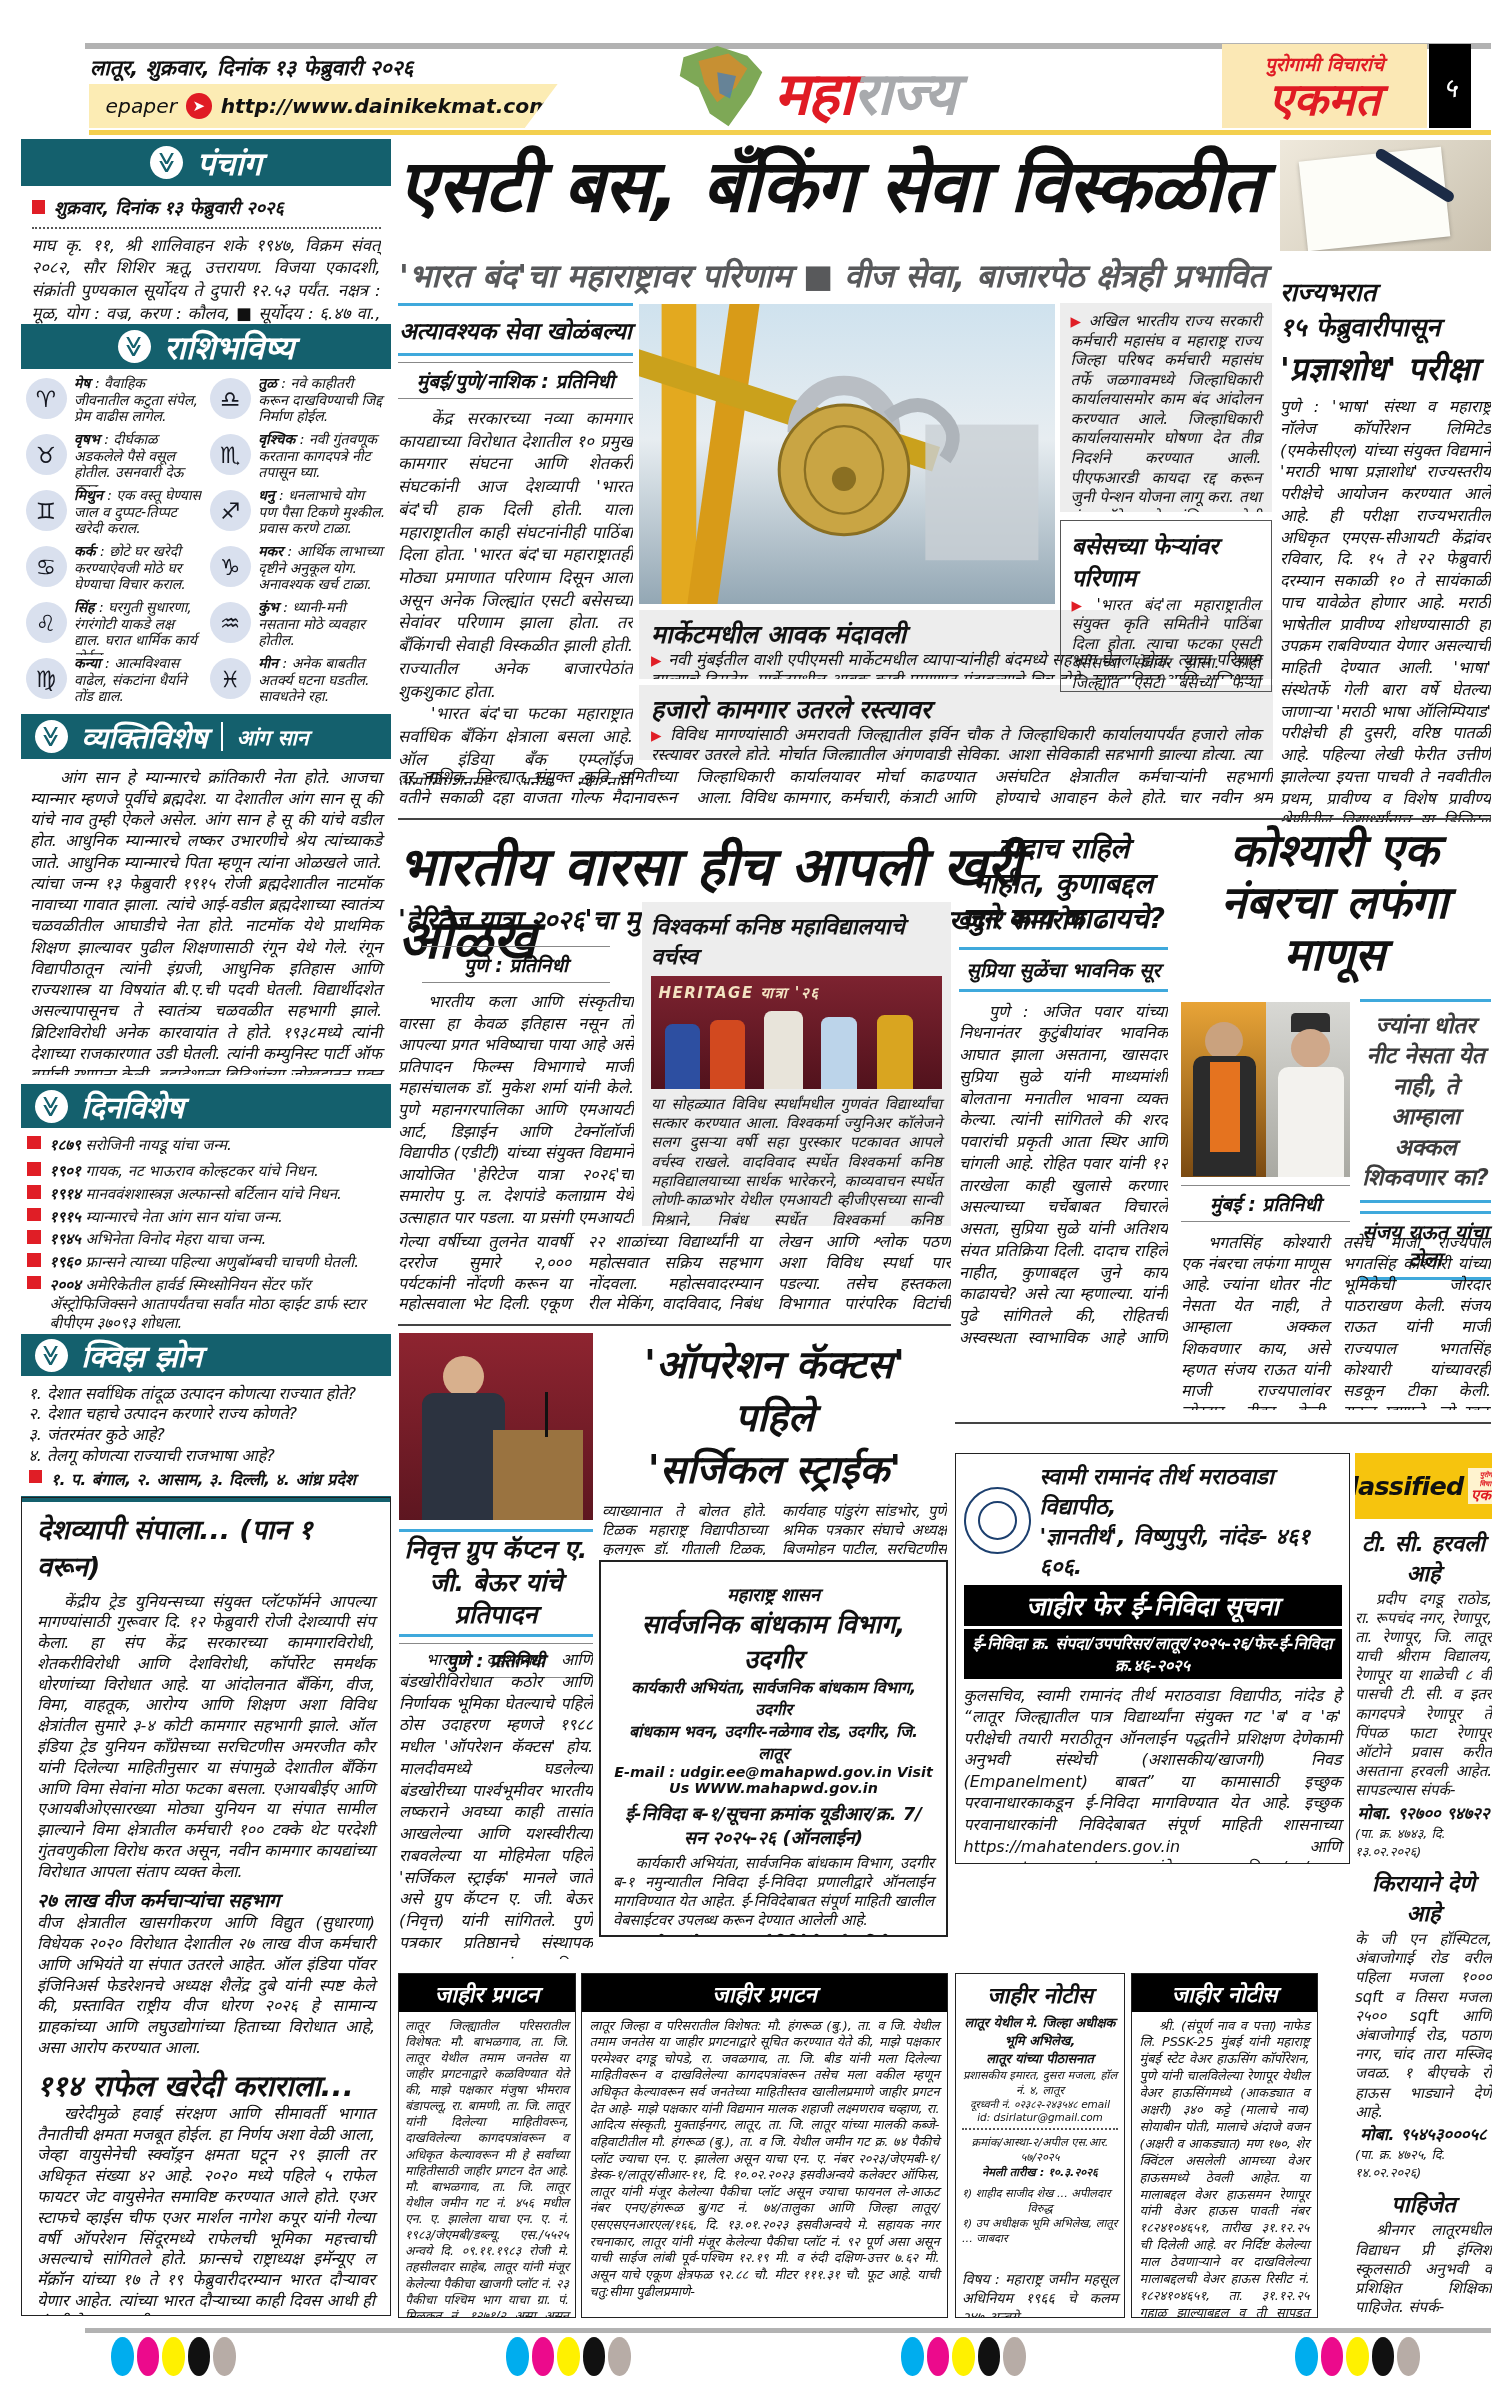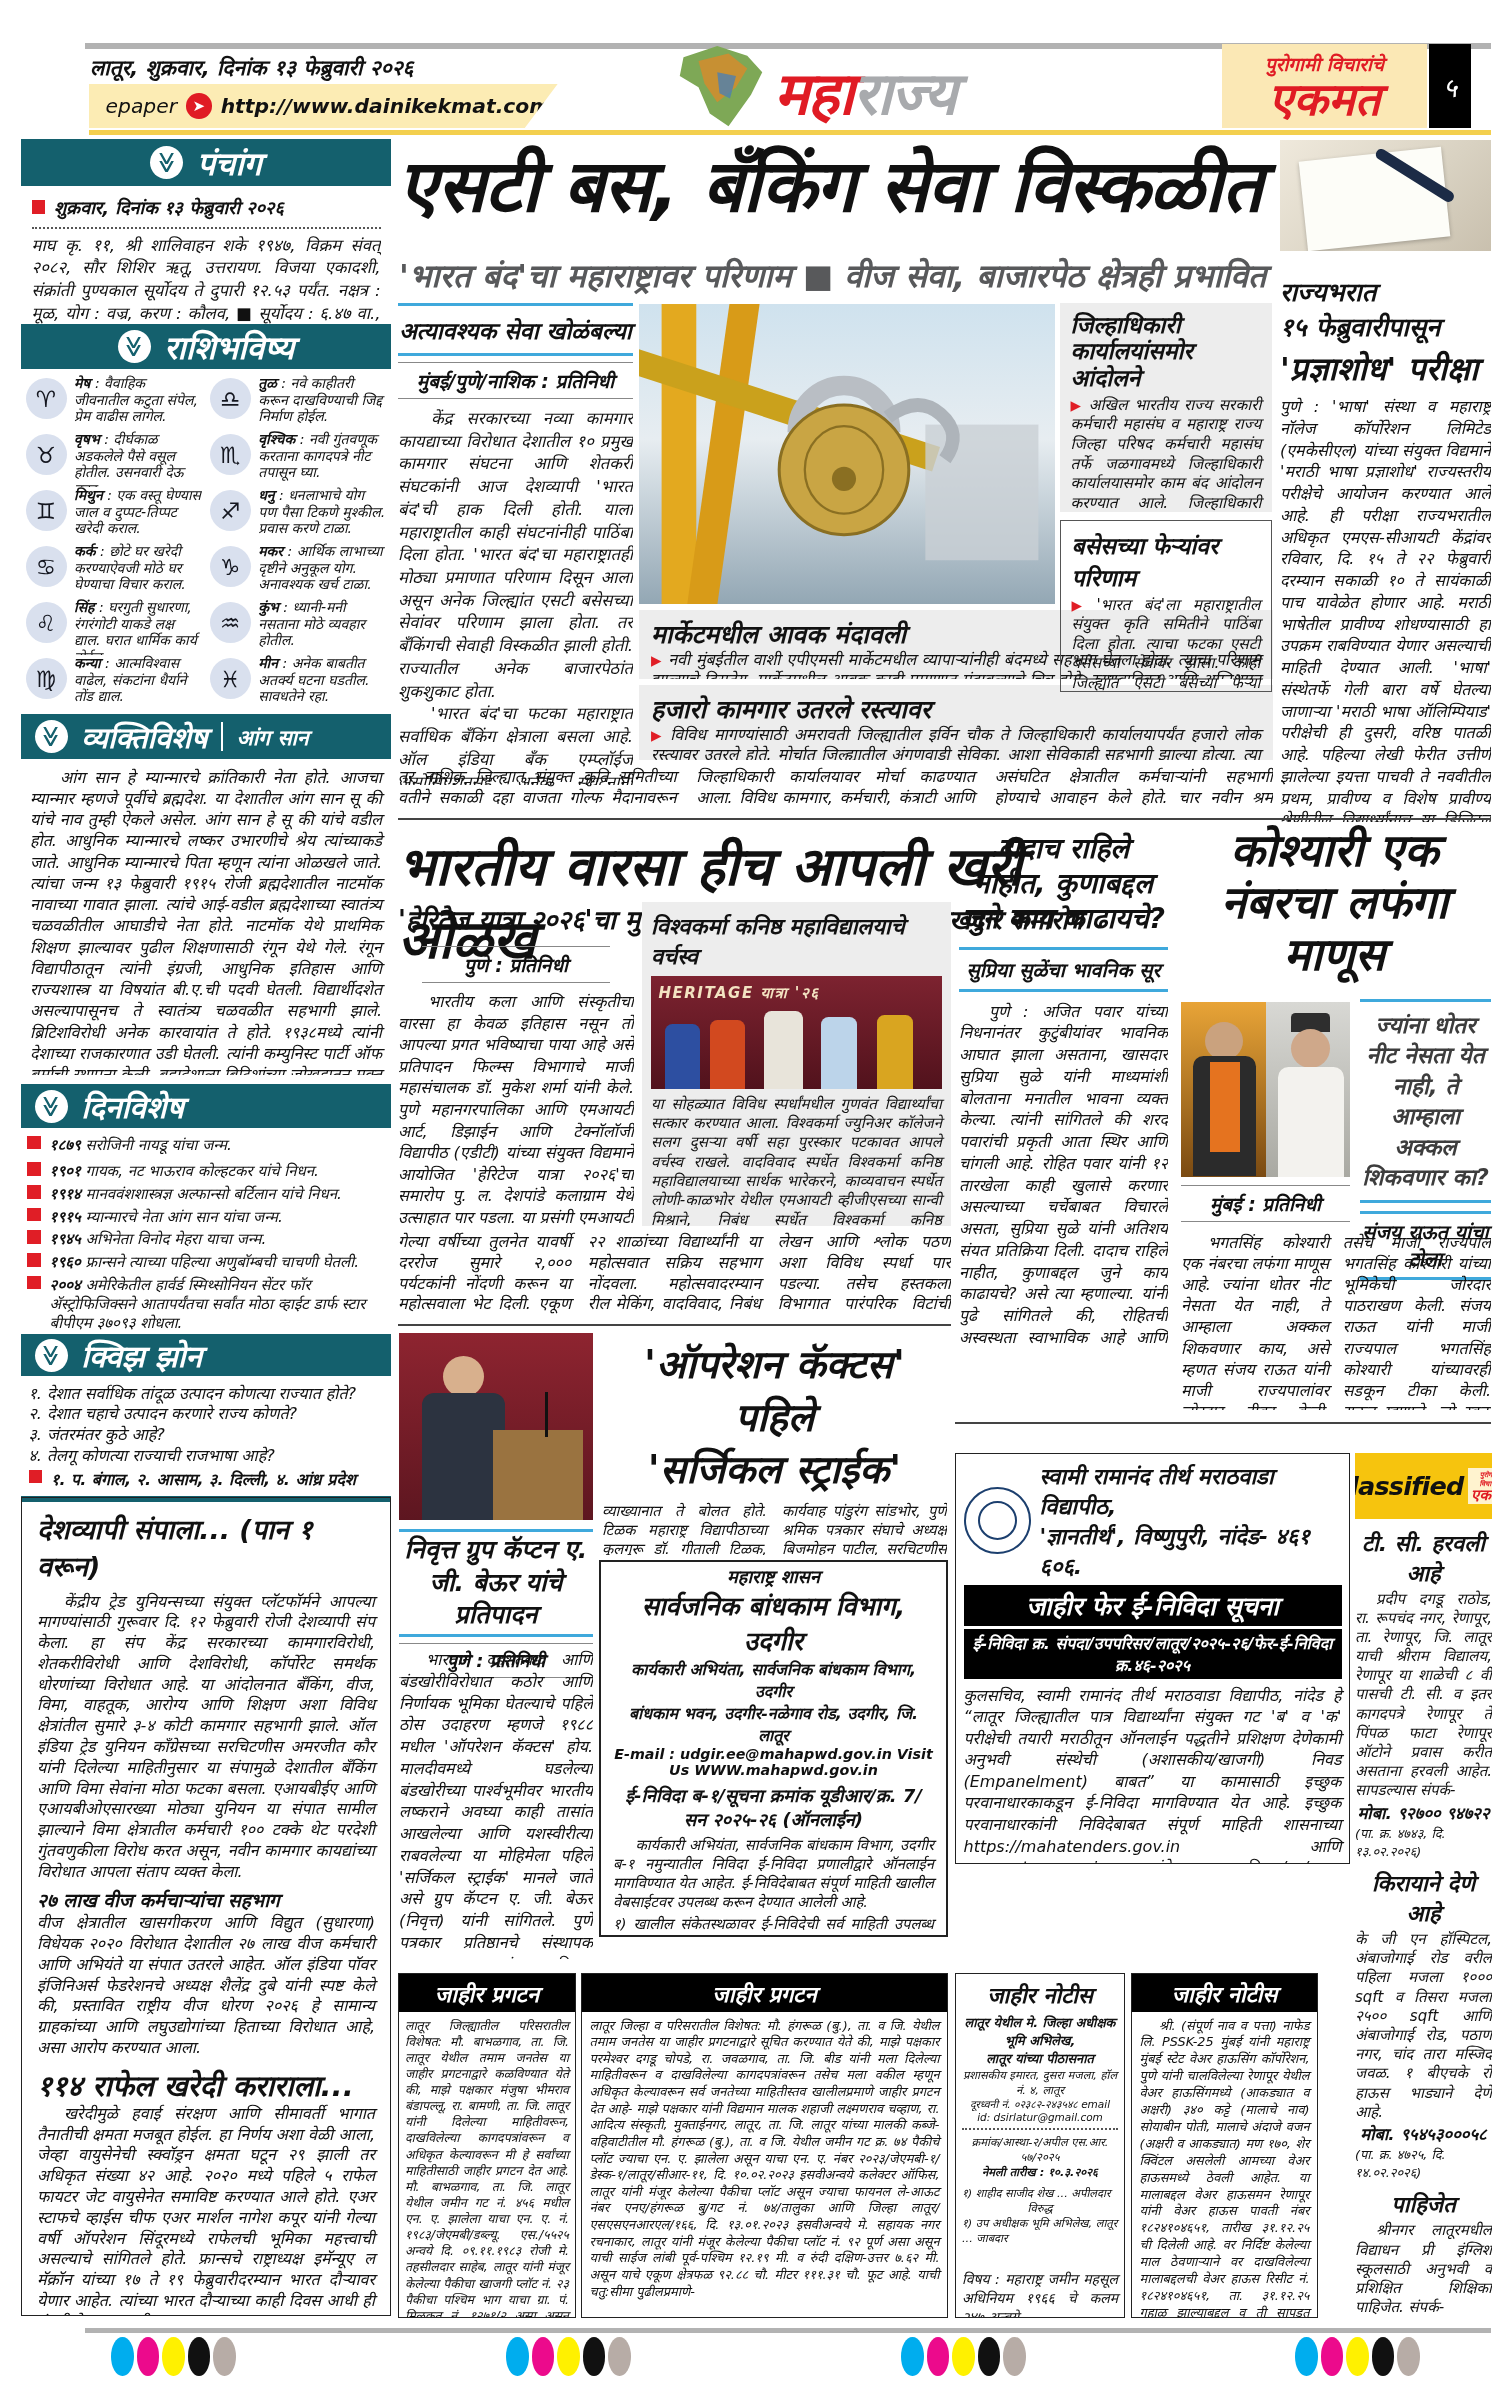--- a/index.html
+++ b/index.html
@@ -253,21 +253,20 @@
   </div>
 
   <div class="abs graybox ov" style="left:639px;top:685px;width:634px;height:75px;padding:6px 12px;box-sizing:border-box;">
     <div class="b" style="font-size:25px;">हजारो कामगार उतरले रस्त्यावर</div>
     <p class="jt tri" style="font-size:16px;line-height:1.28;">विविध मागण्यांसाठी अमरावती जिल्ह्यातील इर्विन चौक ते जिल्हाधिकारी कार्यालयापर्यंत हजारो लोक रस्त्यावर उतरले होते. मोर्चात जिल्ह्यातील अंगणवाडी सेविका, आशा सेविकाही सहभागी झाल्या होत्या. त्या पार्श्वभूमीवर हा मोठा मोर्चा अमरावतीत निघाला होता. यावेळी कामगारांकडून विविध मागण्यांसाठी जोरदार घोषणा देण्यात आल्या.</p>
   </div>
 
   <div class="abs ov jt" style="left:398px;top:767px;width:875px;height:45px;column-count:3;column-gap:19.6px;font-size:16px;line-height:1.3;">तर नाशिक जिल्ह्यात संयुक्त कृति समितीच्या वतीने सकाळी दहा वाजता गोल्फ मैदानावरून जिल्हाधिकारी कार्यालयावर मोर्चा काढण्यात आला. विविध कामगार, कर्मचारी, कंत्राटी आणि असंघटित क्षेत्रातील कर्मचाऱ्यांनी सहभागी होण्याचे आवाहन केले होते. चार नवीन श्रम संहितांना विरोध, कंत्राटीकरण थांबवणे, किमान वेतन, सामाजिक सुरक्षा यांसारख्या मुद्यांवर हा संप सुरू असल्याची माहिती संघटनांनी दिली आहे.</div>
 
   <div class="abs graybox ov" style="left:1060px;top:303px;width:212px;height:209px;padding:9px 10.5px;box-sizing:border-box;">
-    <div class="b" style="font-size:23px;line-height:1.15;margin-bottom:4.5px;">जिल्हाधिकारी कार्यालयांसमोर आंदोलने</div>
     <p class="jt tri" style="font-size:15.4px;line-height:1.27;">अखिल भारतीय राज्य सरकारी कर्मचारी महासंघ व महाराष्ट्र राज्य जिल्हा परिषद कर्मचारी महासंघ तर्फे जळगावमध्ये जिल्हाधिकारी कार्यालयासमोर काम बंद आंदोलन करण्यात आले. जिल्हाधिकारी कार्यालयासमोर घोषणा देत तीव्र निदर्शने करण्यात आली. पीएफआरडी कायदा रद्द करून जुनी पेन्शन योजना लागू करा. तथा फंड मॅनेजरकडे संचित झालेली रक्कम संबंधित राज्य सरकारला परत करण्यात यावी, यासारख्या मागण्यांसाठी कर्मचाऱ्यांकडून संप पुकारण्यात आला आहे.</p>
   </div>
 
   <div class="abs ov" style="left:1060px;top:520px;width:212px;height:172px;border:1.5px solid #555;padding:7.5px 10.5px;box-sizing:border-box;">
     <div class="b" style="font-size:23px;margin-bottom:3px;">बसेसच्या फेऱ्यांवर परिणाम</div>
     <p class="jt tri" style="font-size:15.4px;line-height:1.27;">'भारत बंद'ला महाराष्ट्रातील संयुक्त कृति समितीने पाठिंबा दिला होता. त्याचा फटका एसटी बसेसच्या सेवांवर झाला. काही जिल्ह्यांत एसटी बसच्या फेऱ्या कमी झाल्याचे दिसले. तर मायानगर मुंबईतील बेस्ट आणि पुण्यात पीएमपीएल सेवा अंशतः सुरू आहेत. लोकल ट्रेन्स आणि मेट्रो सेवांवर जास्त परिणाम झालेला नाही. पण लोकल उशिराने धावत आहेत.</p>
   </div>
 
   <div class="abs" style="left:1280px;top:274px;width:211px;">
     <div class="b" style="font-size:25.6px;">राज्यभरात</div>
@@ -346,21 +345,21 @@
     <div>'ऑपरेशन कॅक्टस' पहिले</div>
     <div>'सर्जिकल स्ट्राईक'</div>
   </div>
   <div class="abs ov" style="left:602px;top:1502px;width:345px;height:53px;">
     <div style="display:flex;gap:15px;">
       <p class="jt" style="flex:1;font-size:14.7px;line-height:1.28;">व्याख्यानात ते बोलत होते. टिळक महाराष्ट्र विद्यापीठाच्या कुलगुरू डॉ. गीताली टिळक, पुणे पत्रकार प्रतिष्ठानचे अध्यक्ष शैलेश काळे,</p>
       <p class="jt" style="flex:1;font-size:14.7px;line-height:1.28;">कार्यवाह पांडुरंग सांडभोर, पुणे श्रमिक पत्रकार संघाचे अध्यक्ष बिजमोहन पाटील, सरचिटणीस मंगेश फल्ले उपस्थित होते.</p>
     </div>
   </div>
 
-  <div class="abs ov" style="left:599px;top:1560px;width:349px;height:377px;border:2.3px solid #222;padding:2px 12px;box-sizing:border-box;">
+  <div class="abs ov" style="left:599px;top:1560px;width:349px;height:377px;border:2.3px solid #222;padding:20px 12px;box-sizing:border-box;">
     <div class="ctr b" style="font-size:18px;">महाराष्ट्र शासन</div>
     <div class="ctr b" style="font-size:25.6px;">सार्वजनिक बांधकाम विभाग, उदगीर</div>
     <div class="ctr b" style="font-size:16px;">कार्यकारी अभियंता, सार्वजनिक बांधकाम विभाग, उदगीर</div>
     <div class="ctr b" style="font-size:16px;">बांधकाम भवन, उदगीर-नळेगाव रोड, उदगीर, जि. लातूर</div>
     <div class="ctr b" style="font-size:14.3px;">E-mail : udgir.ee@mahapwd.gov.in  Visit Us WWW.mahapwd.gov.in</div>
     <div class="ctr b" style="font-size:18px;margin-top:4.5px;">ई-निविदा ब-१/सूचना क्रमांक यूडीआर/क्र. 7/</div>
     <div class="ctr b" style="font-size:18px;">सन २०२५-२६ (ऑनलाईन)</div>
     <p class="jt" style="font-size:14.7px;line-height:1.3;margin-top:4.5px;text-indent:22.6px;">कार्यकारी अभियंता, सार्वजनिक बांधकाम विभाग, उदगीर ब-१ नमुन्यातील निविदा ई-निविदा प्रणालीद्वारे ऑनलाईन मागविण्यात येत आहेत. ई-निविदेबाबत संपूर्ण माहिती खालील वेबसाईटवर उपलब्ध करून देण्यात आलेली आहे.</p>
     <p class="jt" style="font-size:14.7px;line-height:1.3;margin-top:3px;">१) खालील संकेतस्थळावर ई-निविदेची सर्व माहिती उपलब्ध आहे. http://mahapwd.gov.in, http://mahatenders.gov.in (सदर निविदेमध्ये काही बदल होत असल्यास वरील वेबसाईटवर कळविण्यात येईल)</p>
 

